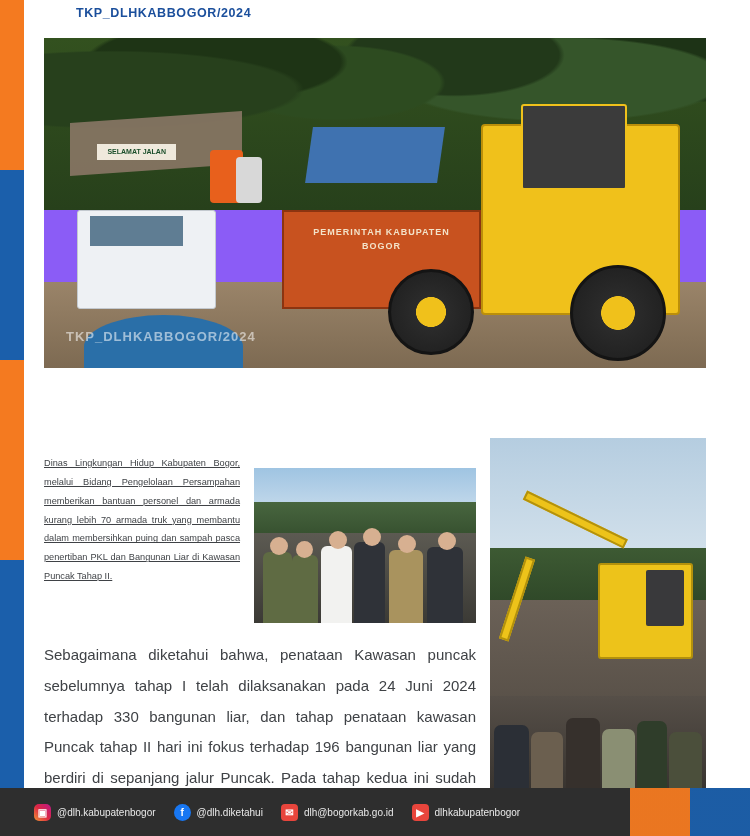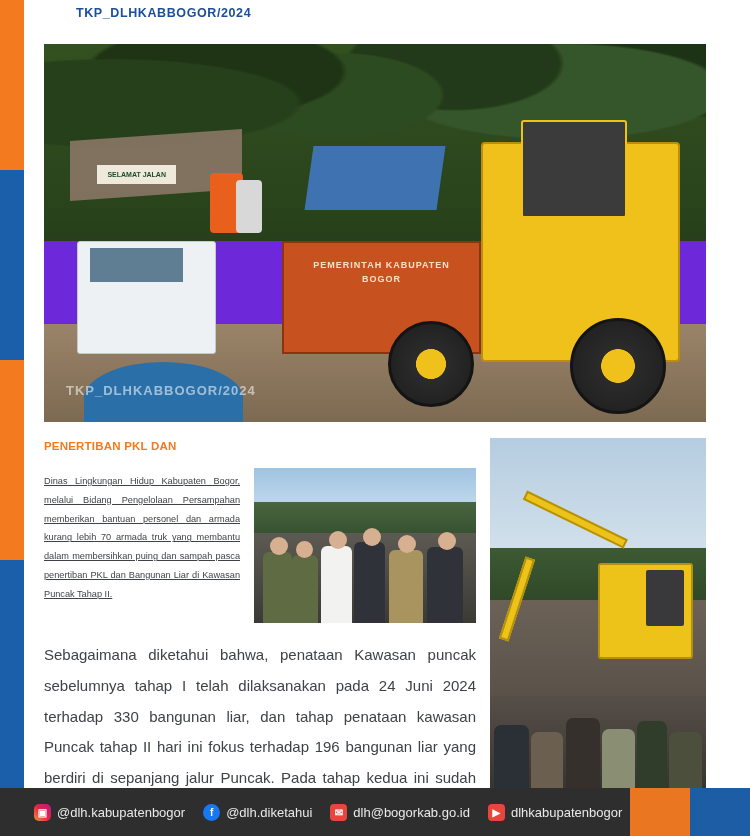--- a/index.html
+++ b/index.html
@@ -35,24 +35,24 @@
     left: 76px; top: 6px;
     font-size: 12.5px;
     font-weight: bold;
     letter-spacing: 0.6px;
     color: #1b4f9c;
   }
 
   
   .hero {
     position: absolute;
-    left: 44px; top: 44px;
-    width: 662px; height: 378px;
+    left: 44px; top: 38px;
+    width: 662px; height: 330px;
     overflow: hidden;
-    background: #6d28d9;
+    background: #8b5cf6;
   }
   .hero-sky {
     position:absolute; left:0; top:0; width:100%; height:40%;
     background: linear-gradient(to bottom, #8fa86a 0%, #3f5a2c 60%, #2d4420 100%);
   }
   .hero-trees {
     position:absolute; left:0; top:0; width:100%; height:52%;
     background:
       radial-gradient(ellipse at 10% 30%, #27401c 0 22%, transparent 23%),
       radial-gradient(ellipse at 26% 14%, #1e3415 0 18%, transparent 19%),
@@ -230,21 +230,21 @@
   .soc { display:flex; align-items:center; gap:6px; margin-right:10px; }
   .soc-ico {
     width:17px; height:17px; border-radius:4px;
     display:flex; align-items:center; justify-content:center;
     color:#fff; font-size:10px; font-weight:bold;
   }
   .ico-ig { background: linear-gradient(45deg,#f09433,#dc2743,#bc1888); border-radius:5px; }
   .ico-fb { background:#1877f2; border-radius:50%; }
   .ico-mail { background:#e8453c; border-radius:4px; }
   .ico-yt { background:#e8453c; border-radius:4px; }
-  .soc-txt { color:#e9e9e9; font-size:13px; }
+  .soc-txt { color:#e9e9e9; font-size:10px; }
   .footer-accent {
     position:absolute; right:0; bottom:0; width:120px; height:48px;
     background: linear-gradient(90deg, #f47a20 0%, #f47a20 50%, #1b5fab 50%, #1b5fab 100%);
     opacity:.95;
   }
 </style>
 </head>
 <body>
 
 <div class="page">
@@ -269,21 +269,20 @@
     <div class="hero-bucket"></div>
     <div class="hero-loader"></div>
     <div class="hero-loader-cab"></div>
     <div class="hero-wheel w1"></div>
     <div class="hero-wheel w2"></div>
     <div class="hero-watermark">TKP_DLHKABBOGOR/2024</div>
   </div>
 
   <div class="article">
     <div class="headline">
-      <div>PENERTIBAN PKL DAN</div>
     </div>
     <div class="body-text">Dinas Lingkungan Hidup Kabupaten Bogor, melalui Bidang Pengelolaan Persampahan memberikan bantuan personel dan armada kurang lebih 70 armada truk yang membantu dalam membersihkan puing dan sampah pasca penertiban PKL dan Bangunan Liar di Kawasan Puncak Tahap II.</div>
   </div>
 
   <div class="para2">Sebagaimana diketahui bahwa, penataan Kawasan puncak sebelumnya tahap I telah dilaksanakan pada 24 Juni 2024 terhadap 330 bangunan liar, dan tahap penataan kawasan Puncak tahap II hari ini fokus terhadap 196 bangunan liar yang berdiri di sepanjang jalur Puncak. Pada tahap kedua ini sudah dilakukan prosedur mekanisme sebagaimana yang tercantum dalam Peraturan Daerah (Perda) Nomor 12 tahun 2009 tentang penataan bangunan termasuk juga Perda Nomor 4 tahun 2015 tentang Ketertiban Umum di Kabupaten Bogor.</div>
 
   <div class="photo-mid">
     <div class="pm-sky"></div>
     <div class="pm-hill"></div>
     <div class="pm-crowd"></div>

